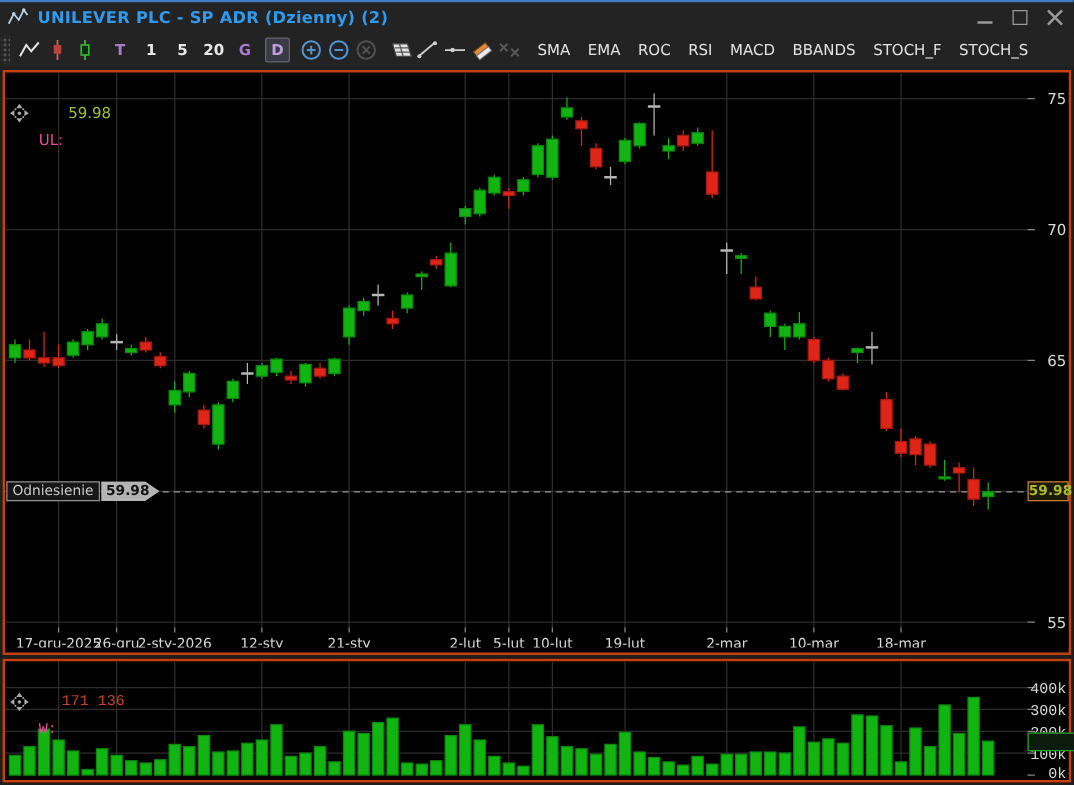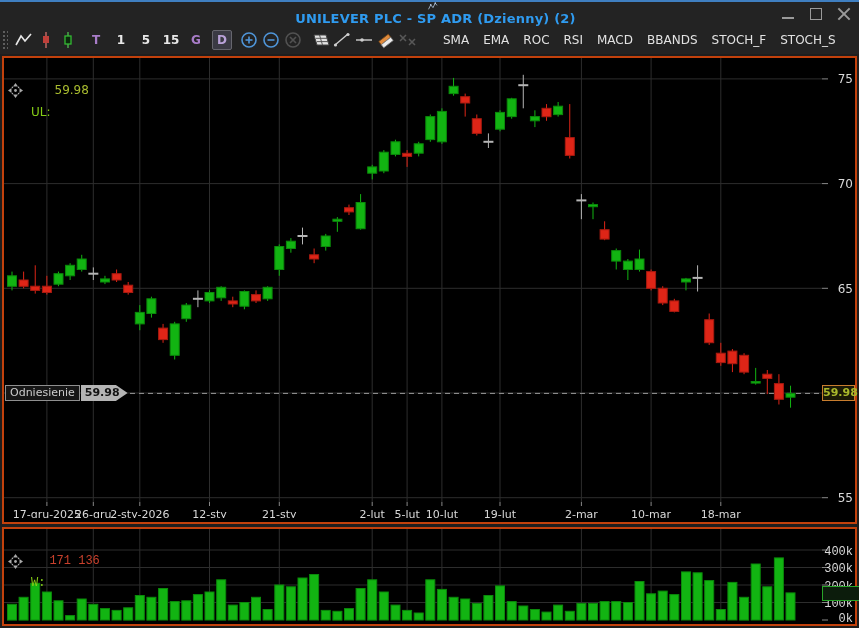--- a/index.html
+++ b/index.html
@@ -2,21 +2,21 @@
 <html><head>
 <meta charset="utf-8">
 <style>
   html,body{margin:0;padding:0;background:#141414;}
   body{width:859px;height:628px;overflow:hidden;position:relative;
        font-family:"DejaVu Sans","Liberation Sans",sans-serif;-webkit-font-smoothing:antialiased;}
   .win{position:absolute;inset:0;background:#1e1e1e;}
   .win-topline{position:absolute;top:0;left:0;right:0;height:2px;background:#3f7fc1;}
   
   .titlebar{position:absolute;top:2px;left:0;right:0;height:24px;background:#232323;
-            display:flex;align-items:center;padding-left:6px;flex-direction:column;}
+            display:flex;align-items:center;padding-left:6px;}
   .title{color:#2f9bf0;font-size:13px;font-weight:bold;margin-left:6px;letter-spacing:.2px;}
   .wctrls{position:absolute;right:8px;top:0;height:24px;display:flex;align-items:center;gap:14px;}
   .wbtn{width:14px;height:14px;position:relative;cursor:default;}
   .g-min{position:absolute;left:1px;right:1px;bottom:2px;height:0;border-bottom:2px solid #9a9a9a;}
   .g-max{position:absolute;inset:1px;border:1.5px solid #9a9a9a;}
   .g-x1,.g-x2{position:absolute;left:-1px;top:6px;width:16px;height:2px;background:#9a9a9a;}
   .g-x1{transform:rotate(45deg);} .g-x2{transform:rotate(-45deg);}
   
   .toolbar{position:absolute;top:26px;left:0;right:0;height:28px;background:#232323;
            display:flex;align-items:center;}
@@ -29,21 +29,21 @@
   .ib.purple{color:#a87cc8;}
   .ib.sel{background:#3a3a44;border:1px solid #66666e;color:#b9a2d9;border-radius:2px;}
   .ind{font-size:12px;color:#e2e2e2;margin:0 7px;cursor:default;}
   .dimicon{opacity:.45;}
   
   .pane{position:absolute;background:#000;border:2px solid #c2410c;}
   .price-pane{left:2px;top:56px;width:851px;height:464px;}
   .volume-pane{left:2px;top:527px;width:851px;height:95px;font-family:Liberation Mono, monospace;}
   .pane svg.chart{position:absolute;left:0;top:0;}
   .pane-head{position:absolute;left:3px;top:3px;display:flex;align-items:center;gap:7px;z-index:5;}
-  .lbl-dim{color:#84cc16;font-size:12px;margin-top:44px;}
+  .lbl-dim{color:#ec4899;font-size:12px;margin-top:44px;}
   .ul-val{color:#a9bc2f;font-size:12px;margin-left:-3px;}
   .w-val{color:#c8402c;font-size:12px;margin-left:-3px;}
   .ref-label{position:absolute;left:1px;display:flex;z-index:6;align-items:flex-start;height:16px;}
   .ref-name{border:1px solid #8f8f8f;background:#161616;color:#cccccc;font-size:11px;
             padding:0 4px;line-height:14px;}
   .ref-chip{background:#b4b4b4;color:#141414;font-size:11px;font-weight:bold;line-height:16px;
             padding:0 8px 0 4px;margin-left:1px;
             clip-path:polygon(0 0,75% 0,100% 50%,75% 100%,0 100%);}
   .price-tag{position:absolute;left:818px;width:31px;height:14px;z-index:6;background:#1c1a06;
              border:1px solid #c87d2e;color:#aab82b;font-size:11px;font-weight:bold;
@@ -97,21 +97,21 @@
       <svg width="12" height="16" viewBox="0 0 12 16">
         <line x1="6" y1="0" x2="6" y2="16" stroke="#4db34d" stroke-width="1.4"></line>
         <rect x="3" y="4" width="6" height="8" fill="#0c2a0c" stroke="#33bb33" stroke-width="1.3"></rect>
       </svg>
     </div>
 
     <div id="intervalButtons" style="display:flex;align-items:center;gap:7px;margin:0 6px 0 8px;">
         <span class="ib purple ">T</span>
         <span class="ib ">1</span>
         <span class="ib ">5</span>
-        <span class="ib ">15</span>
+        <span class="ib ">20</span>
         <span class="ib purple ">G</span>
         <span class="ib purple sel">D</span>
       </div>
 
     <div class="tbtn">
       <svg width="18" height="18" viewBox="0 0 18 18">
         <circle cx="9" cy="9" r="7" fill="none" stroke="#4f95d8" stroke-width="1.6"></circle>
         <line x1="5.5" y1="9" x2="12.5" y2="9" stroke="#4f95d8" stroke-width="1.6"></line>
         <line x1="9" y1="5.5" x2="9" y2="12.5" stroke="#4f95d8" stroke-width="1.6"></line>
       </svg>
@@ -159,21 +159,21 @@
         </g>
       </svg>
     </div>
     <div class="tbtn dimicon">
       <svg width="20" height="16" viewBox="0 0 20 16">
         <path d="M2,3 L8,9 M8,3 L2,9" stroke="#9a9a9a" stroke-width="1.5"></path>
         <path d="M11,7 L17,13 M17,7 L11,13" stroke="#9a9a9a" stroke-width="1.5"></path>
       </svg>
     </div>
 
-    <div id="indicatorButtons" style="display:flex;align-items:center;margin-left:17px;">
+    <div id="indicatorButtons" style="display:flex;align-items:center;margin-left:4px;">
         <span class="ind">SMA</span>
         <span class="ind">EMA</span>
         <span class="ind">ROC</span>
         <span class="ind">RSI</span>
         <span class="ind">MACD</span>
         <span class="ind">BBANDS</span>
         <span class="ind">STOCH_F</span>
         <span class="ind">STOCH_S</span>
       </div>
   </div>

